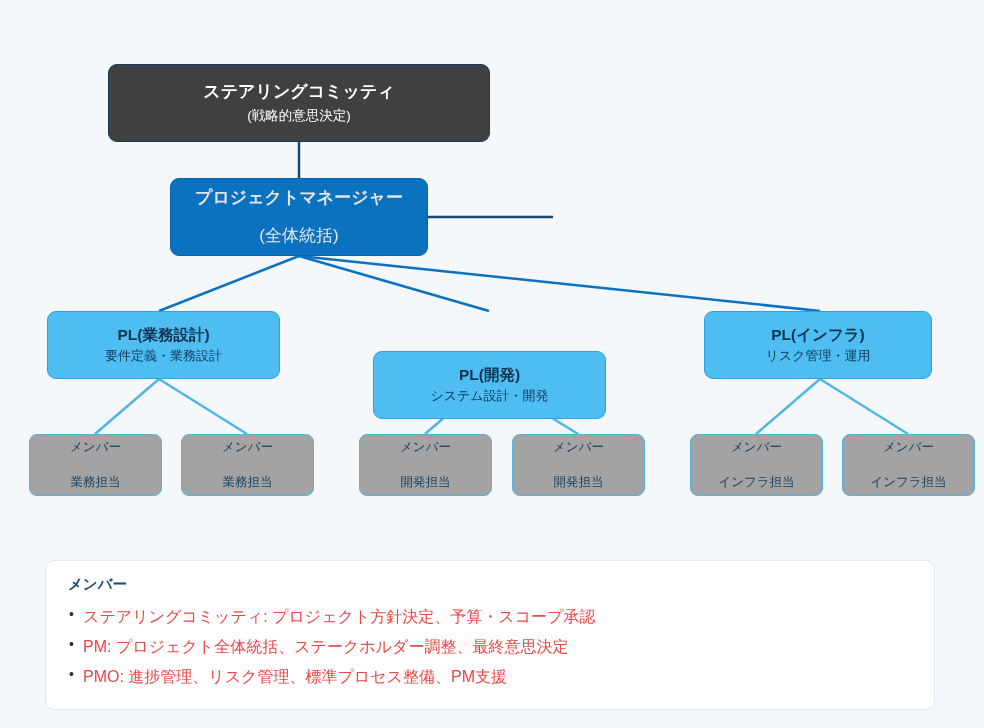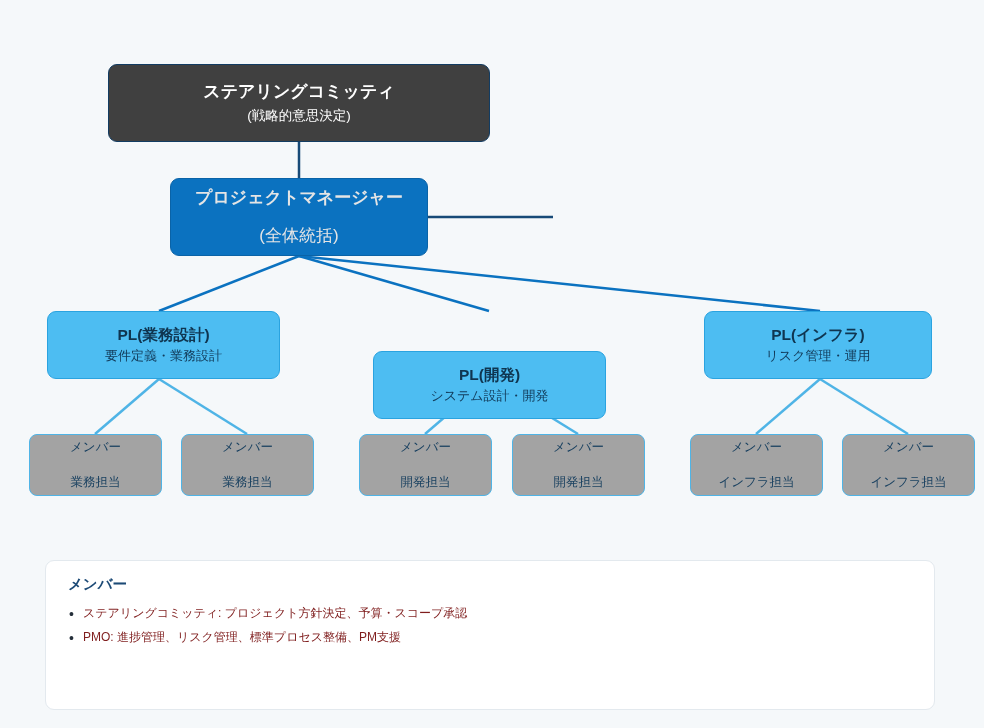--- a/index.html
+++ b/index.html
@@ -122,22 +122,22 @@
     margin-bottom: 11px;
   }
   .legend-list {
     list-style: none;
     margin: 0;
     padding: 0;
   }
   .legend-list li {
     position: relative;
     padding-left: 15px;
-    font-size: 12px;
-    color: #7f1d1d;
+    font-size: 16px;
+    color: #ef4444;
     line-height: 1.45;
     margin-bottom: 7px;
   }
   .legend-list li::before {
     content: "\2022";
     position: absolute;
     left: 1px;
     top: -1px;
     font-size: 14px;
     color: #252f3a;
@@ -224,17 +224,18 @@
 
   <div class="node lv4" style="left:842px; top:434px; width:133px; height:62px;">
     <div class="t1">メンバー</div>
     <div class="t2">インフラ担当</div>
   </div>
 
   <div class="legend-card">
     <div class="legend-title">メンバー</div>
     <ul class="legend-list">
       <li>ステアリングコミッティ: プロジェクト方針決定、予算・スコープ承認</li>
+      <li>PM: プロジェクト全体統括、ステークホルダー調整、最終意思決定</li>
       <li>PMO: 進捗管理、リスク管理、標準プロセス整備、PM支援</li>
     </ul>
   </div>
 
 </div>
 
 </body></html>

